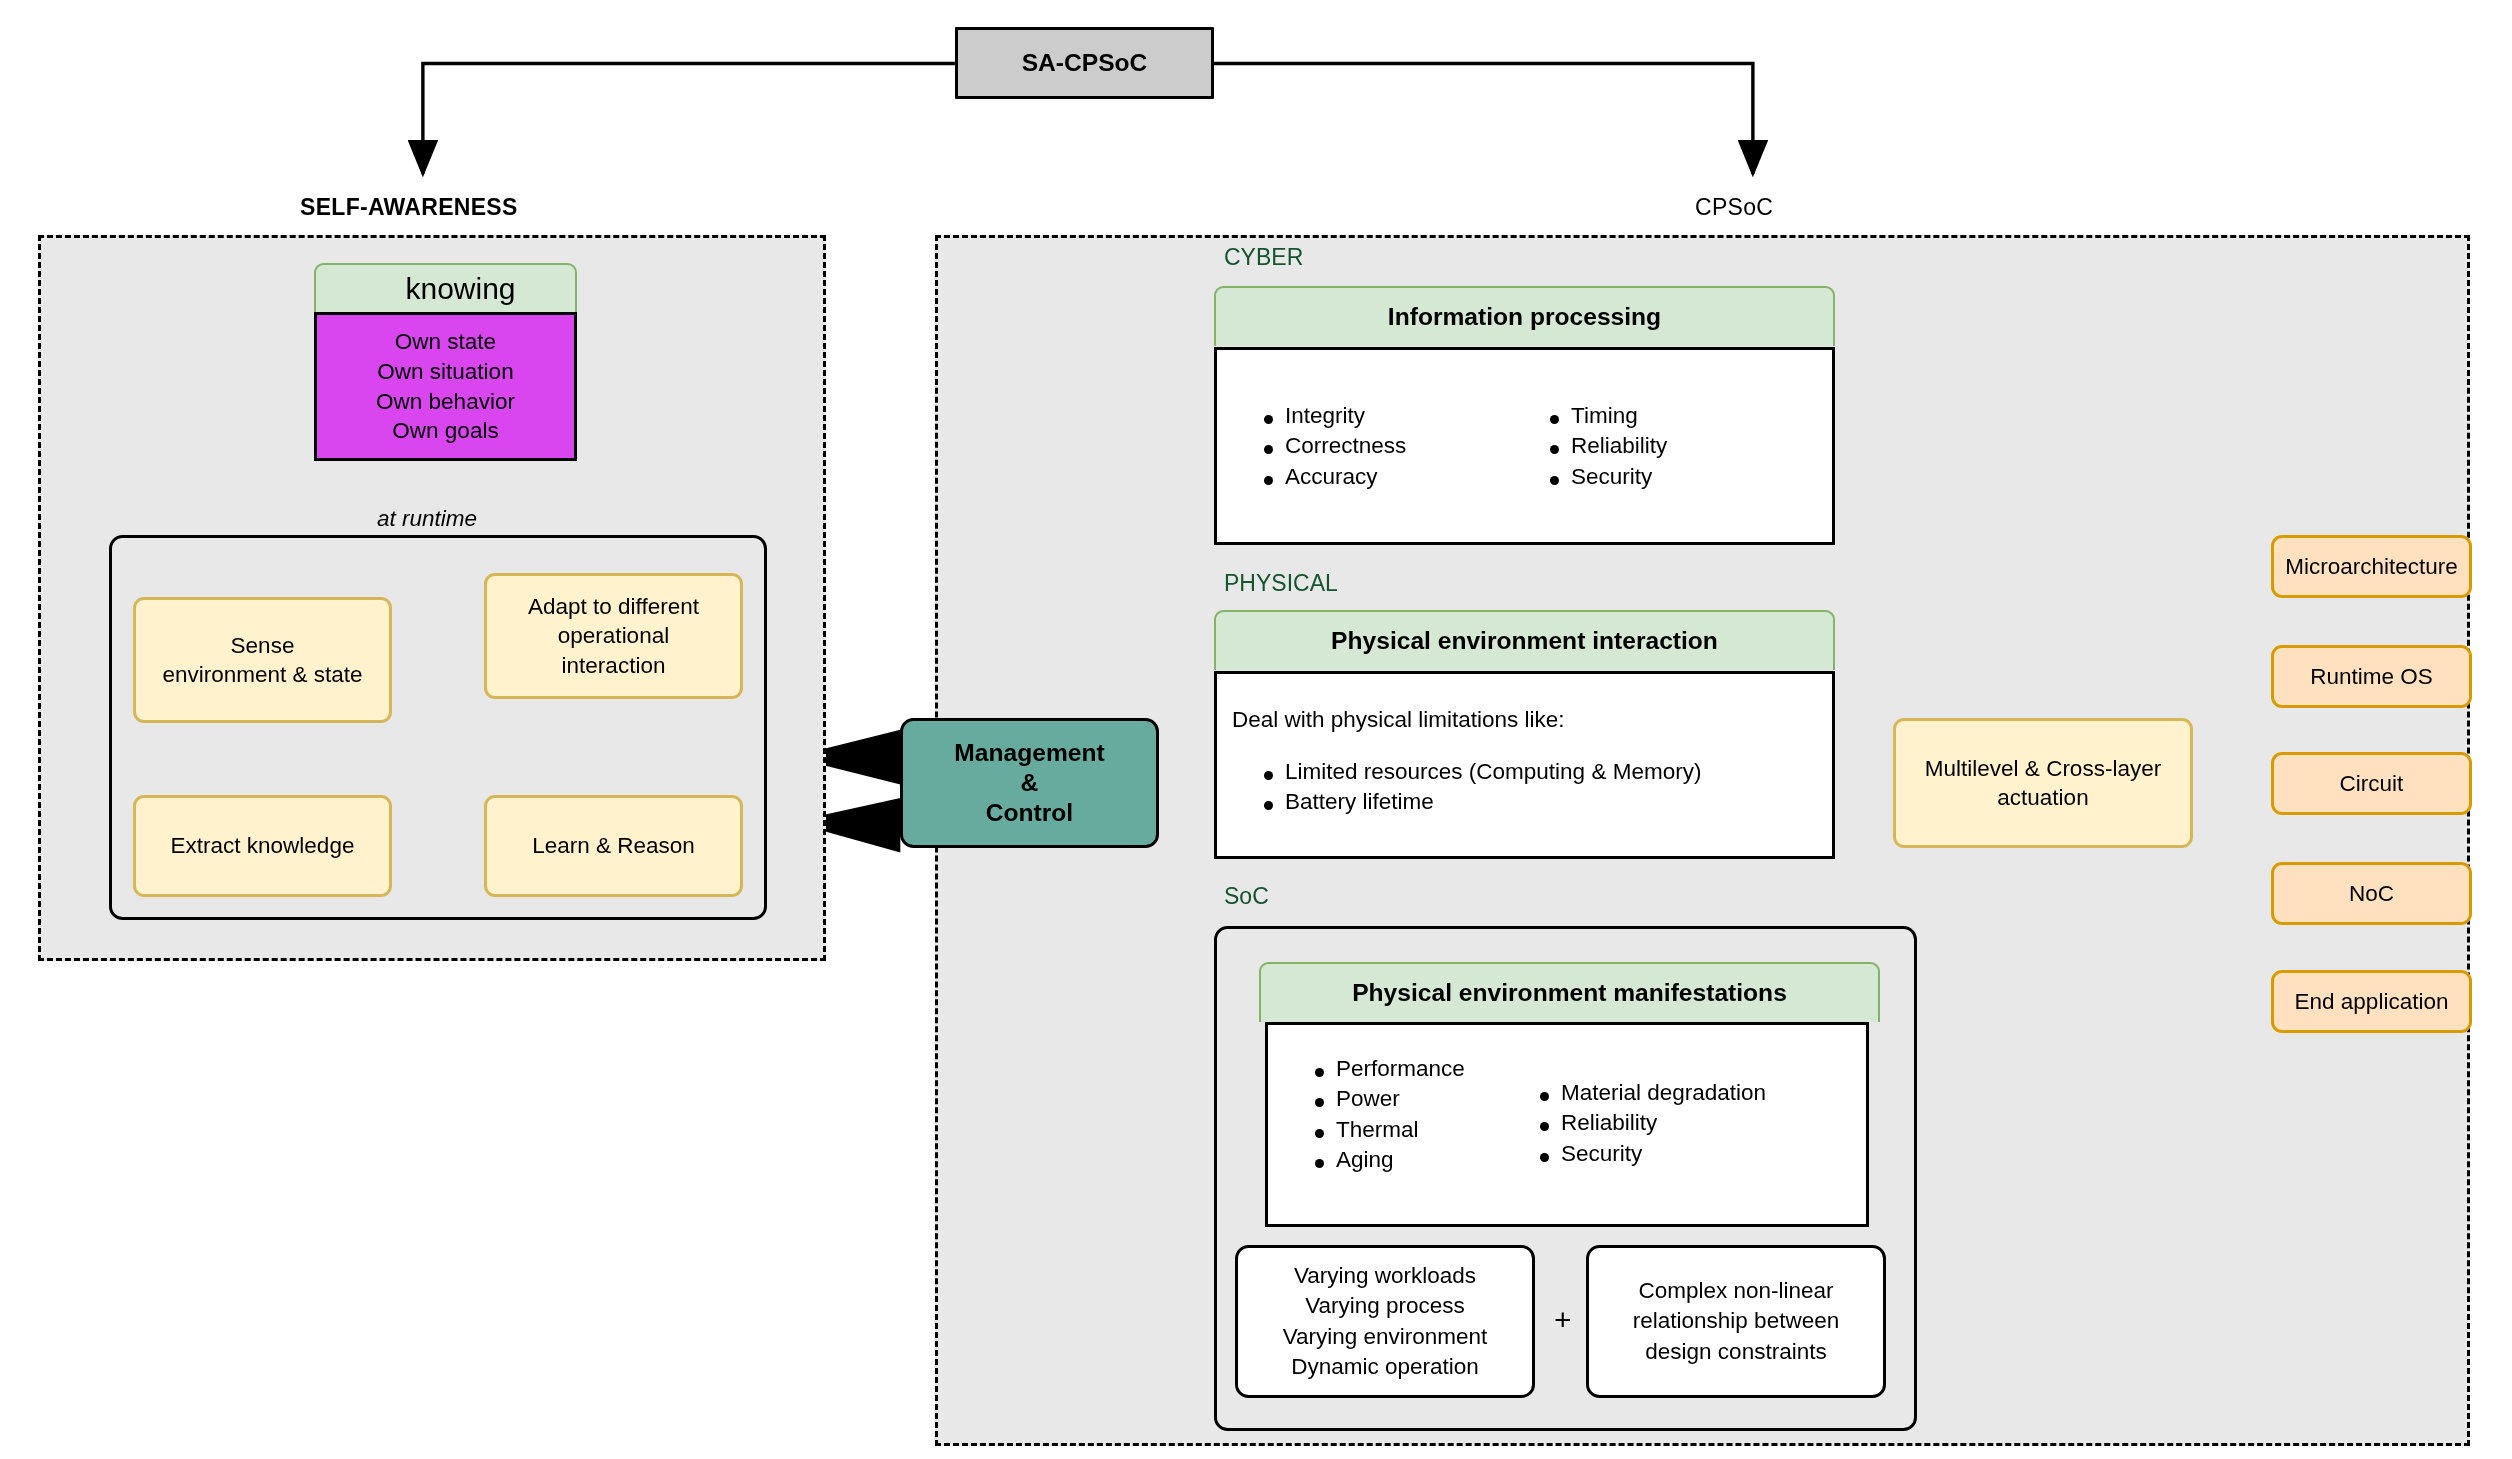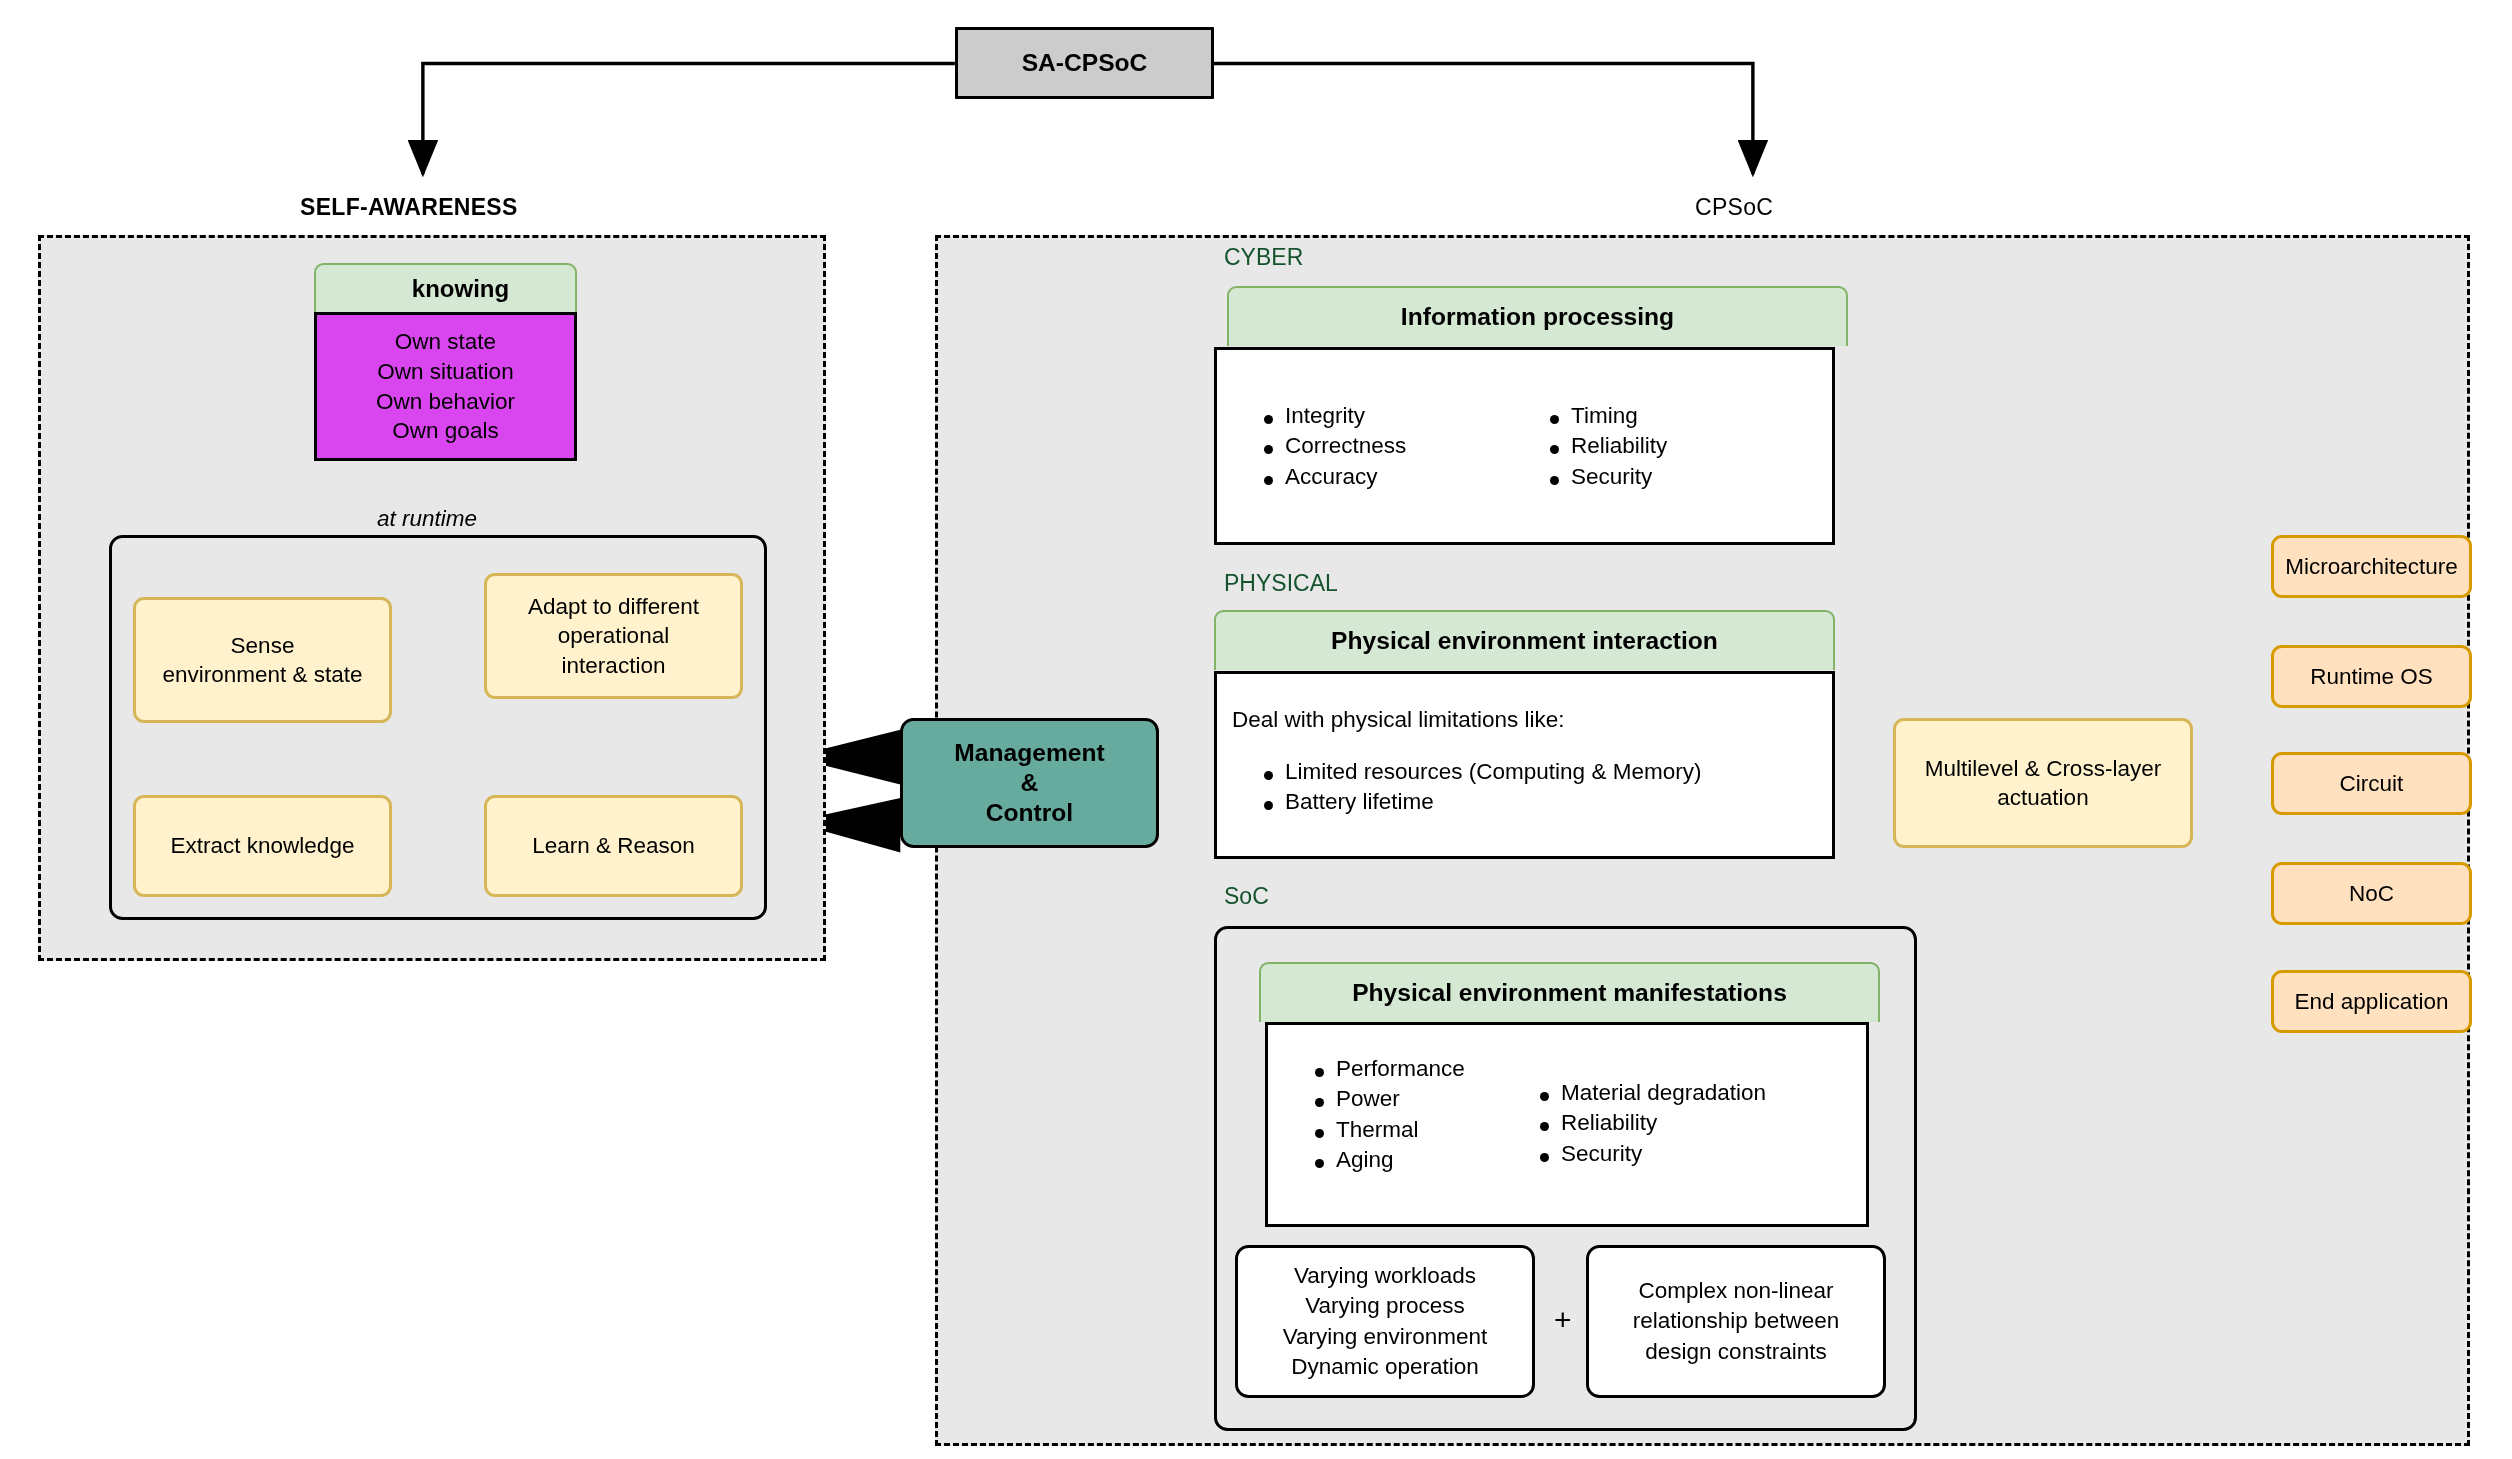--- a/index.html
+++ b/index.html
@@ -27,21 +27,21 @@
        border-bottom:none;border-radius:9.5px 9.5px 0 0;
        display:flex;align-items:center;justify-content:center;
        font-weight:bold;font-size:24.6px;}
   .card-body{box-sizing:border-box;background:#ffffff;border:3.4px solid #000;
        position:relative;}
 
   
   .knowing-head{box-sizing:border-box;background:#d5e8d4;border:2.7px solid #82b366;
        border-bottom:none;border-radius:9.5px 9.5px 0 0;
        display:flex;align-items:center;justify-content:center;
-       font-weight:bold;font-size:24px;padding-left:30px;}
+       font-weight:normal;font-size:30px;padding-left:30px;}
   .knowing-body{box-sizing:border-box;background:#d946ef;border:3.4px solid #000;
        display:flex;flex-direction:column;align-items:center;justify-content:center;
        font-size:22.5px;line-height:1.32;}
 
   .yellow{background:#fff2cc;border:3.4px solid #d6b656;border-radius:11px;
        font-size:22.5px;line-height:1.3;}
   .orange{background:#ffe0bf;border:3.4px solid #d79b00;border-radius:11px;
        font-size:22.5px;}
   .teal{background:#67ab9f;border:3.4px solid #000;border-radius:13.6px;
        font-weight:bold;font-size:24.6px;line-height:1.22;}
@@ -153,21 +153,21 @@
   <div class="dashed-region" style="left:935px;top:235px;width:1535px;height:1211px;"></div>
 
   <div class="box teal" style="left:900px;top:718px;width:259px;height:130px;flex-direction:column;">
     <span>Management</span>
     <span>&amp;</span>
     <span>Control</span>
   </div>
 
   <div class="sect-label" style="left:1224px;top:244px;">CYBER</div>
 
-  <div class="card-head" style="position:absolute;left:1214px;top:286px;width:621px;height:60px;margin-left:13px;">
+  <div class="card-head" style="position:absolute;left:1214px;top:286px;width:621px;height:60px;">
     <span>Information processing</span>
   </div>
   <div class="card-body" style="position:absolute;left:1214px;top:347px;width:621px;height:198px;">
     <div class="bul" style="left:41px;top:53px;">
       <ul>
         <li>Integrity</li>
         <li>Correctness</li>
         <li>Accuracy</li>
       </ul>
     </div>

